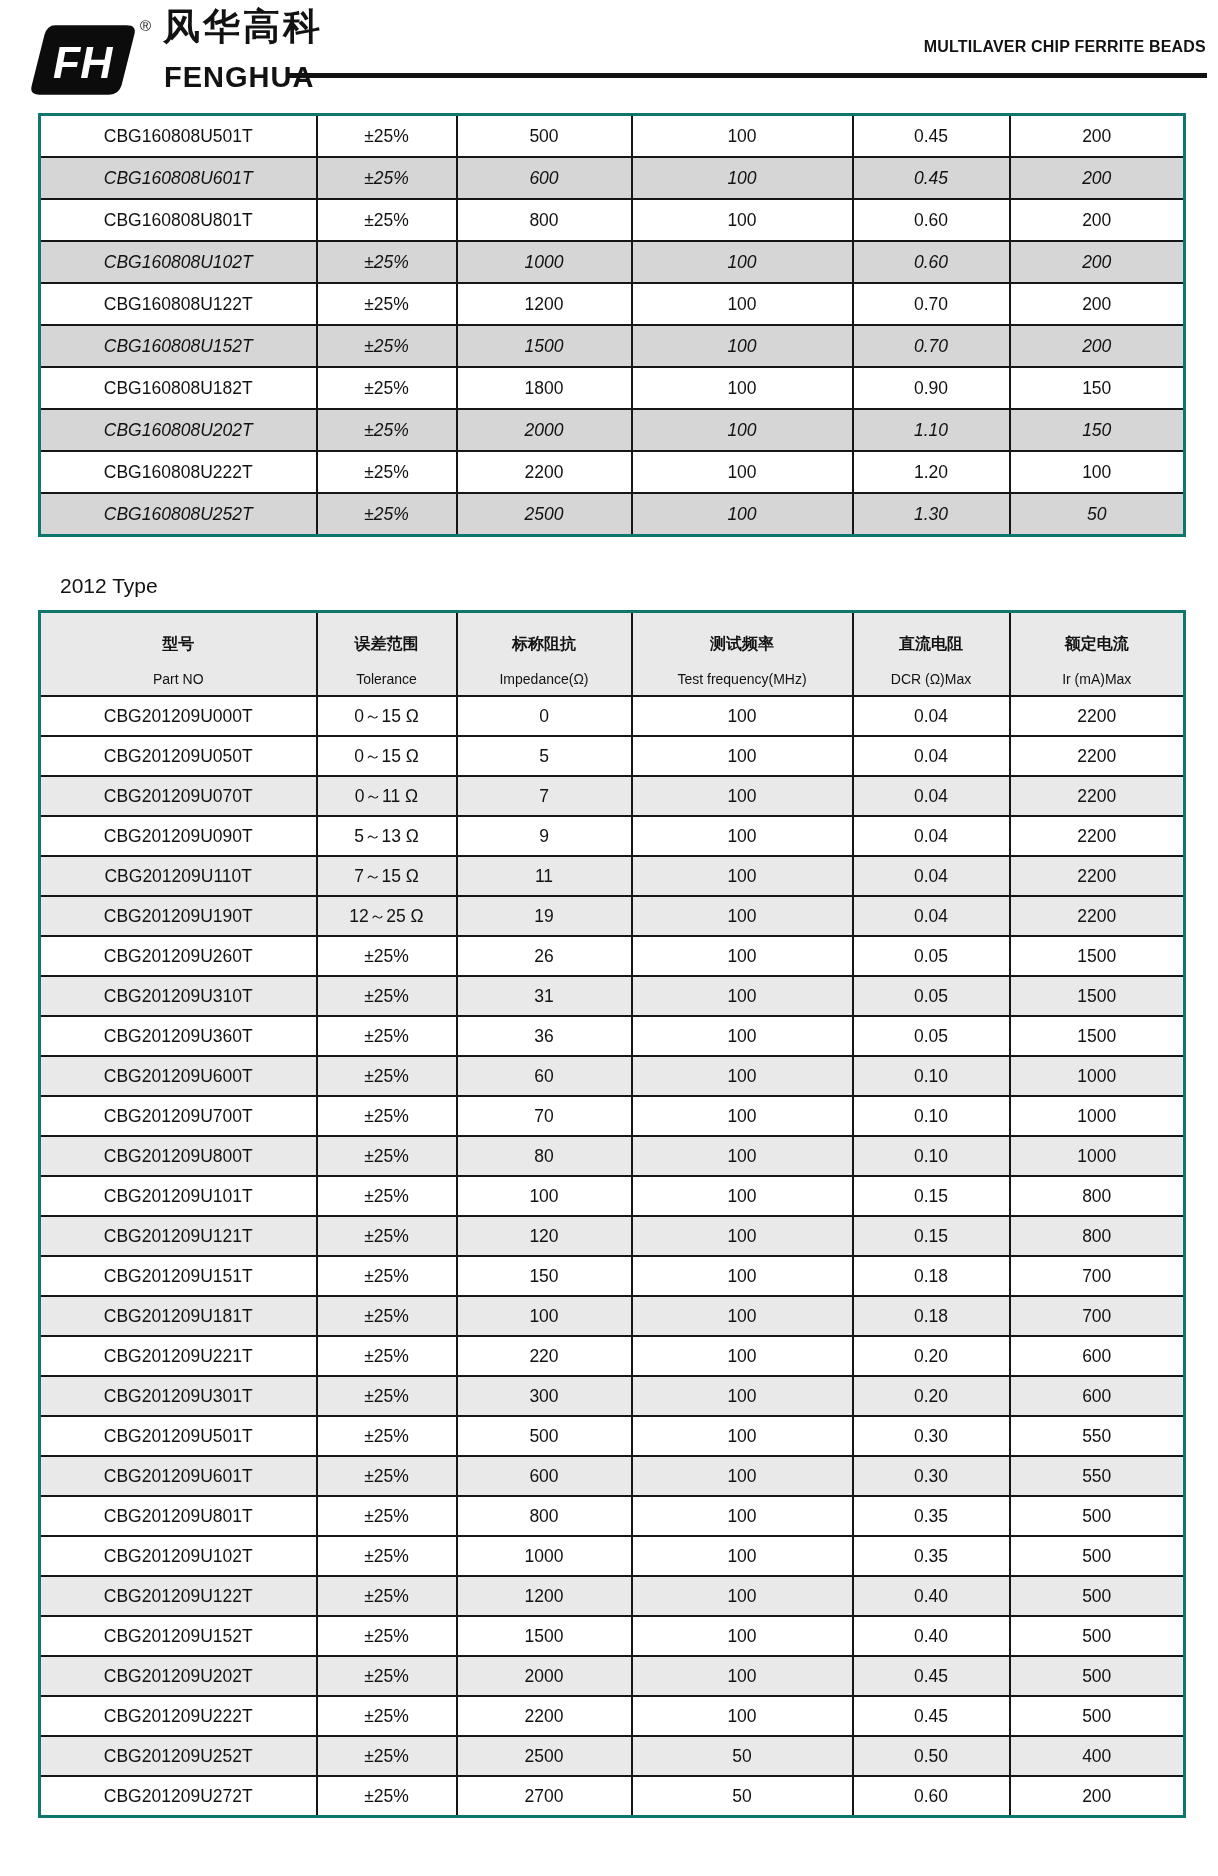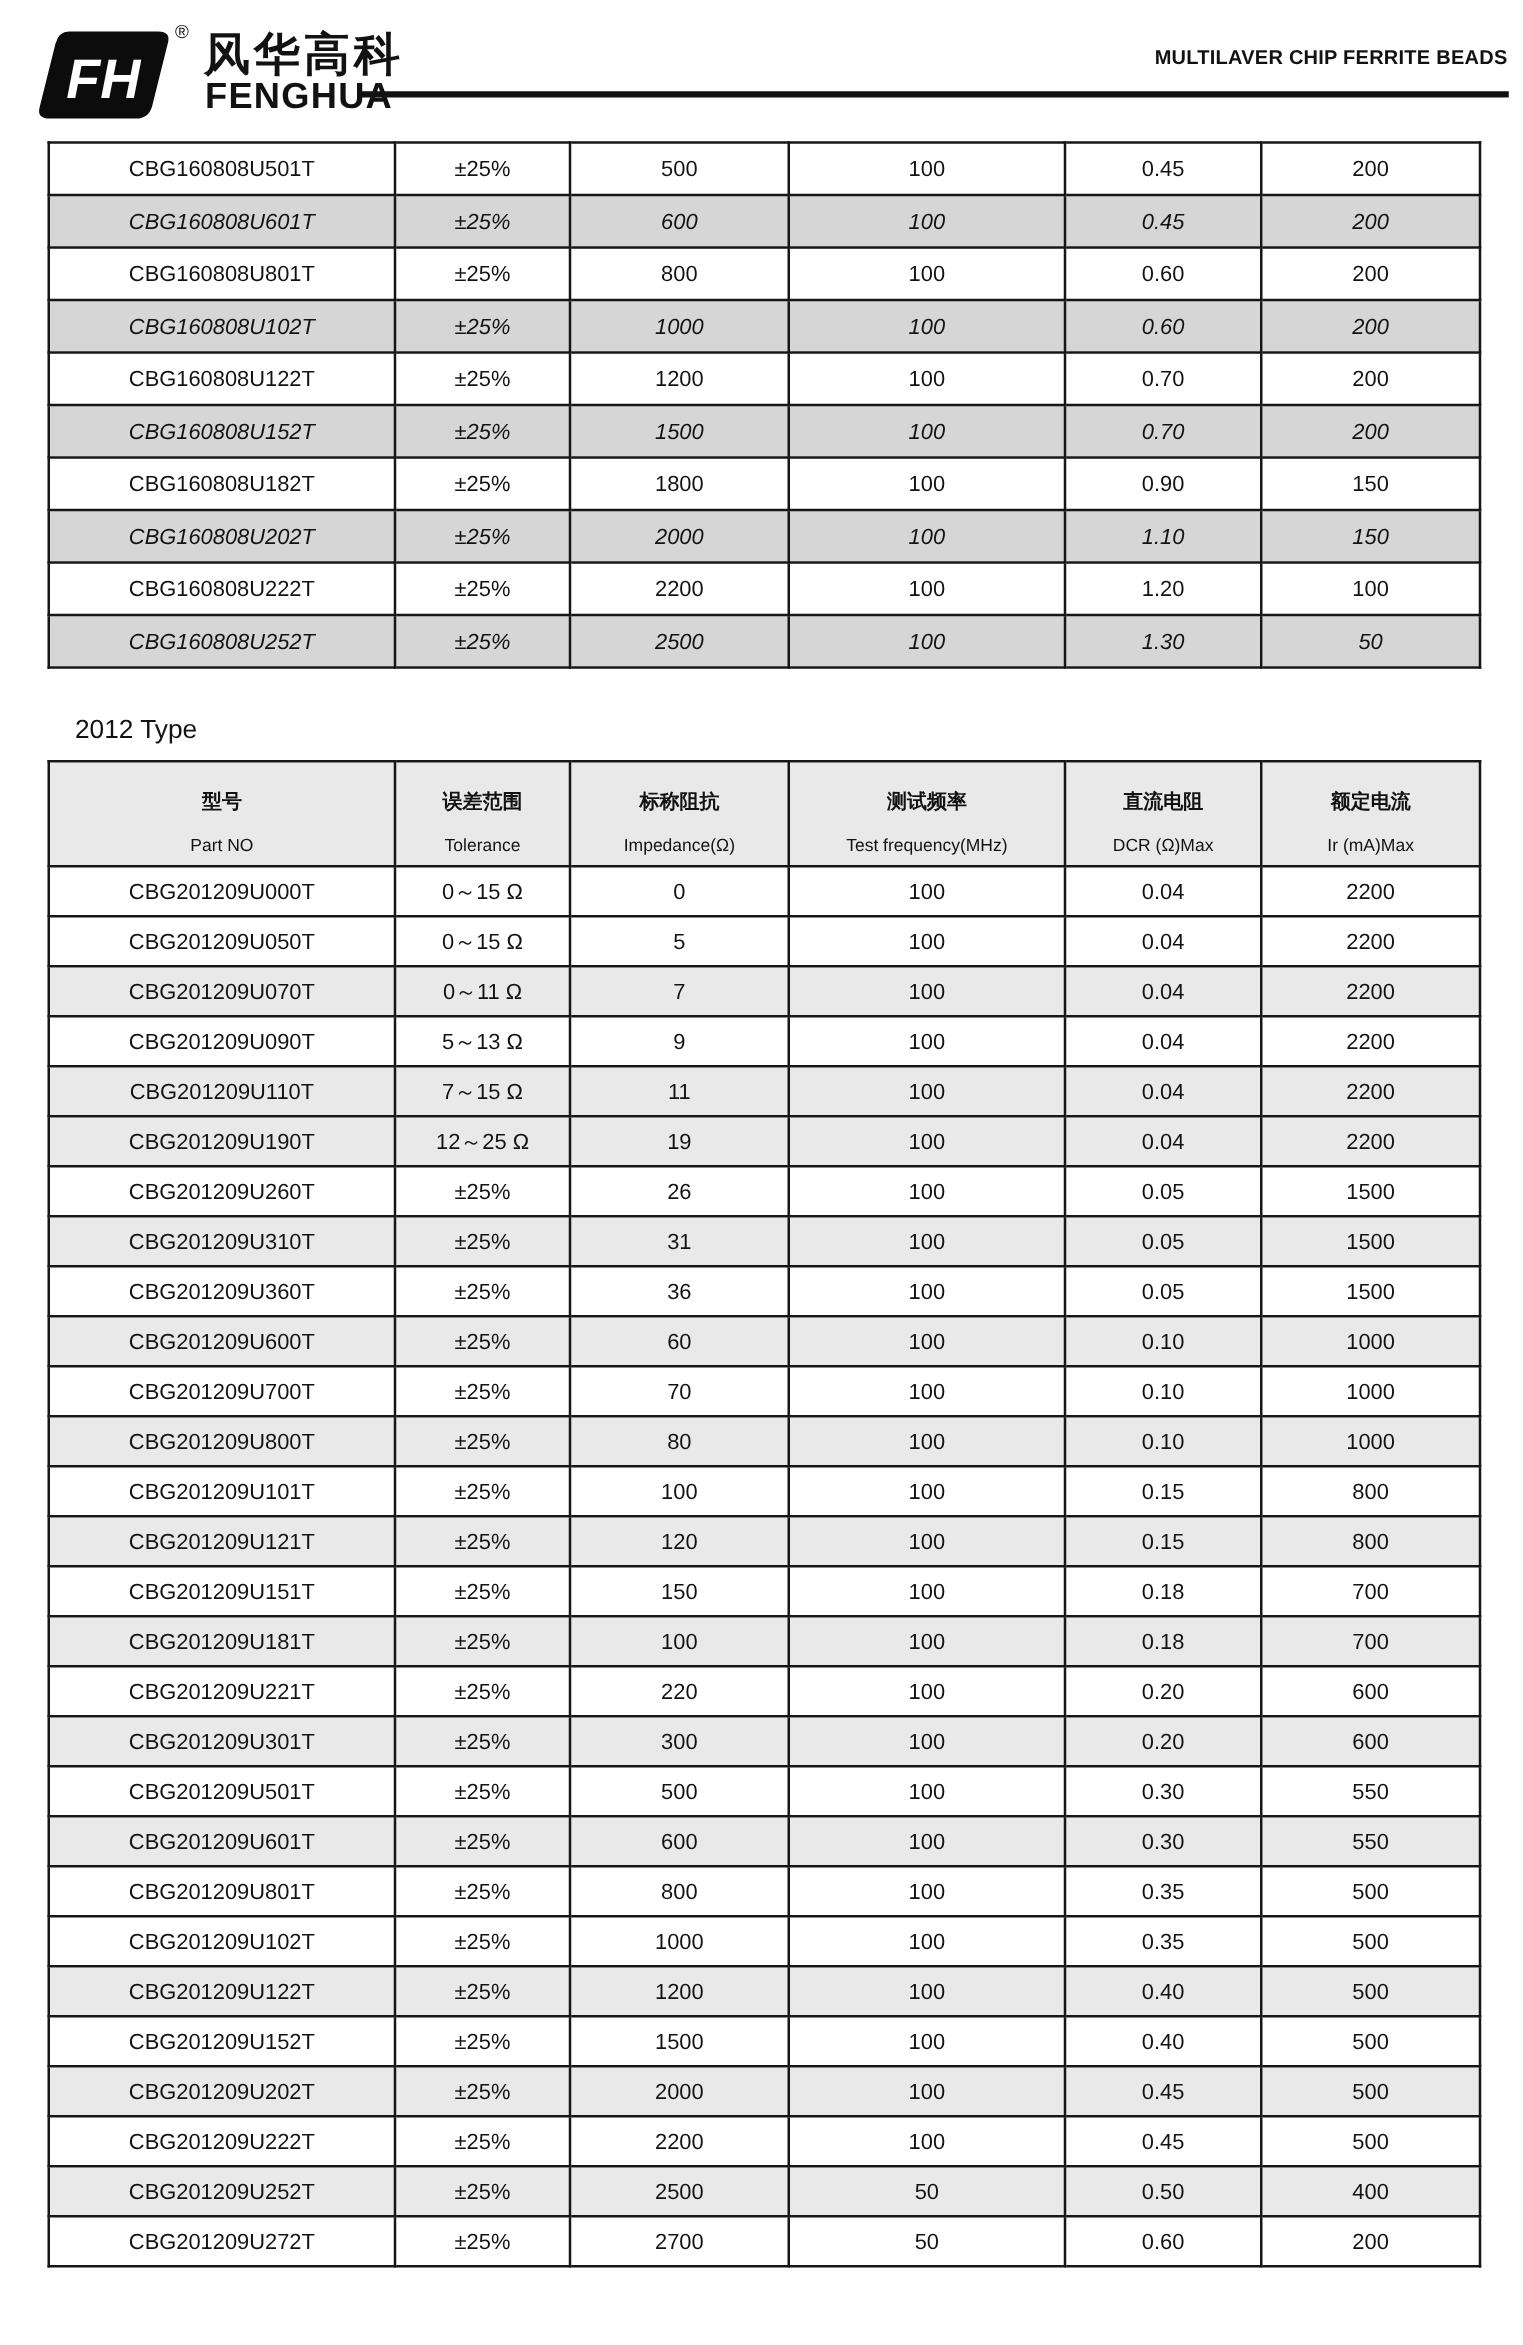--- a/index.html
+++ b/index.html
@@ -9,32 +9,32 @@
     background:#ffffff;
     color:#121212;
     font-family:"Liberation Sans","DejaVu Sans",sans-serif;
     overflow:hidden;
   }
 
   
   .header { position:relative; height:113px; }
   .logo-mark { position:absolute; left:28px; top:22px; }
   .reg-mark { position:absolute; left:140px; top:17px; font-size:15px; color:#111; }
-  .logo-cn { position:absolute; left:163px; top:25px; font-size:37px; font-weight:bold; letter-spacing:3px; line-height:1; }
+  .logo-cn { position:absolute; left:163px; top:8px; font-size:37px; font-weight:bold; letter-spacing:3px; line-height:1; }
   .logo-en { position:absolute; left:164px; top:63px; font-size:29px; font-weight:bold; letter-spacing:1px; line-height:1; }
   .doc-title { position:absolute; right:12px; top:38px; font-size:16px; font-weight:bold; letter-spacing:0.2px; }
   .header-rule { position:absolute; left:286px; top:73px; width:921px; height:5px; background:#121212; }
 
   
   .data-table {
     border-collapse:collapse;
     table-layout:fixed;
     width:1145px;
     margin-left:38px;
-    border:1px solid #0f766e;
+    border:3px solid #0f766e;
   }
   .data-table th, .data-table td {
     border:2px solid #161616;
     text-align:center;
     vertical-align:middle;
     font-size:17.5px;
     padding:0;
     overflow:hidden;
     white-space:nowrap;
   }

